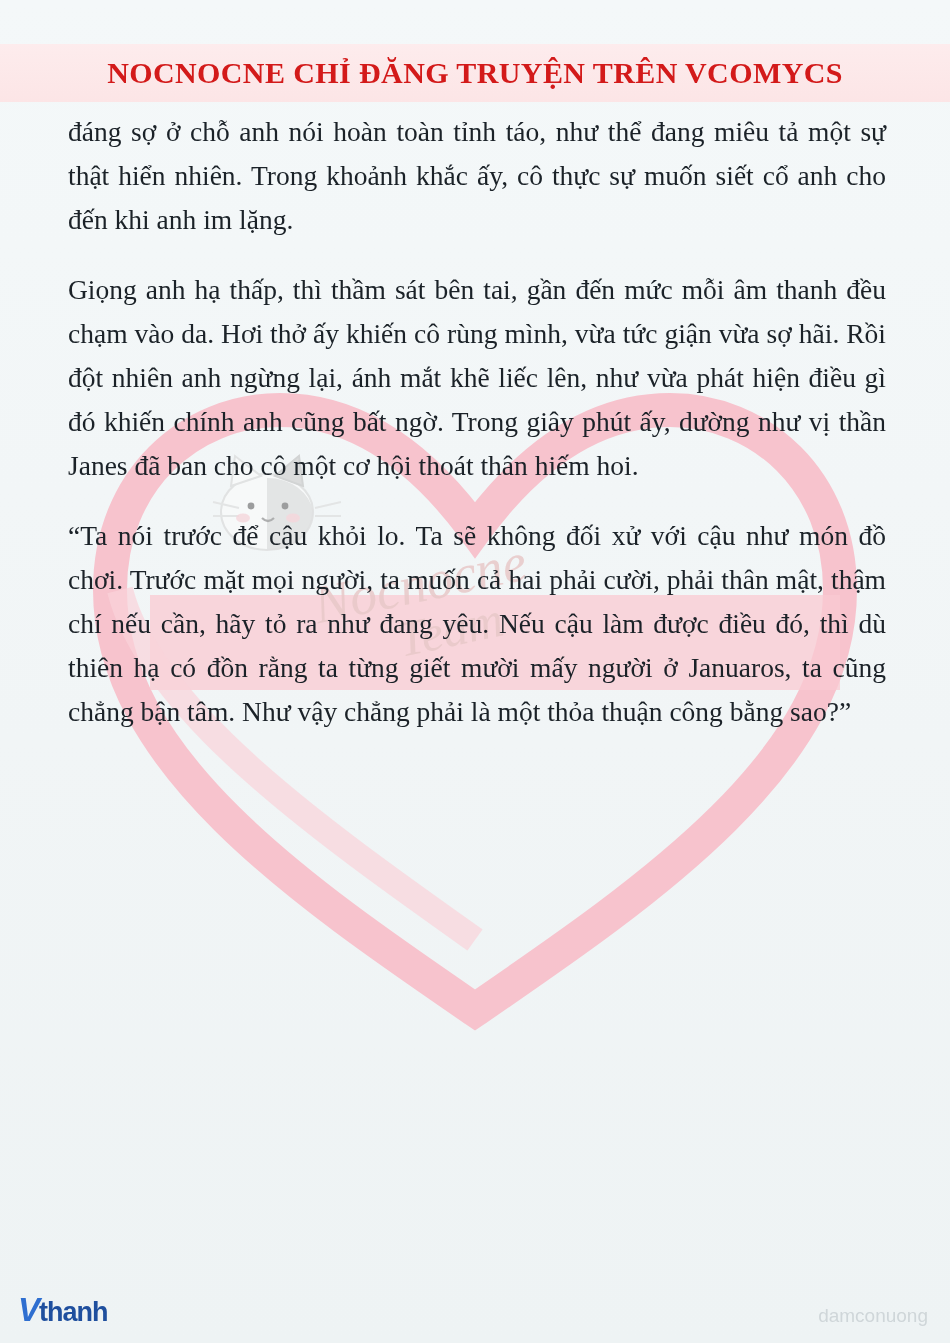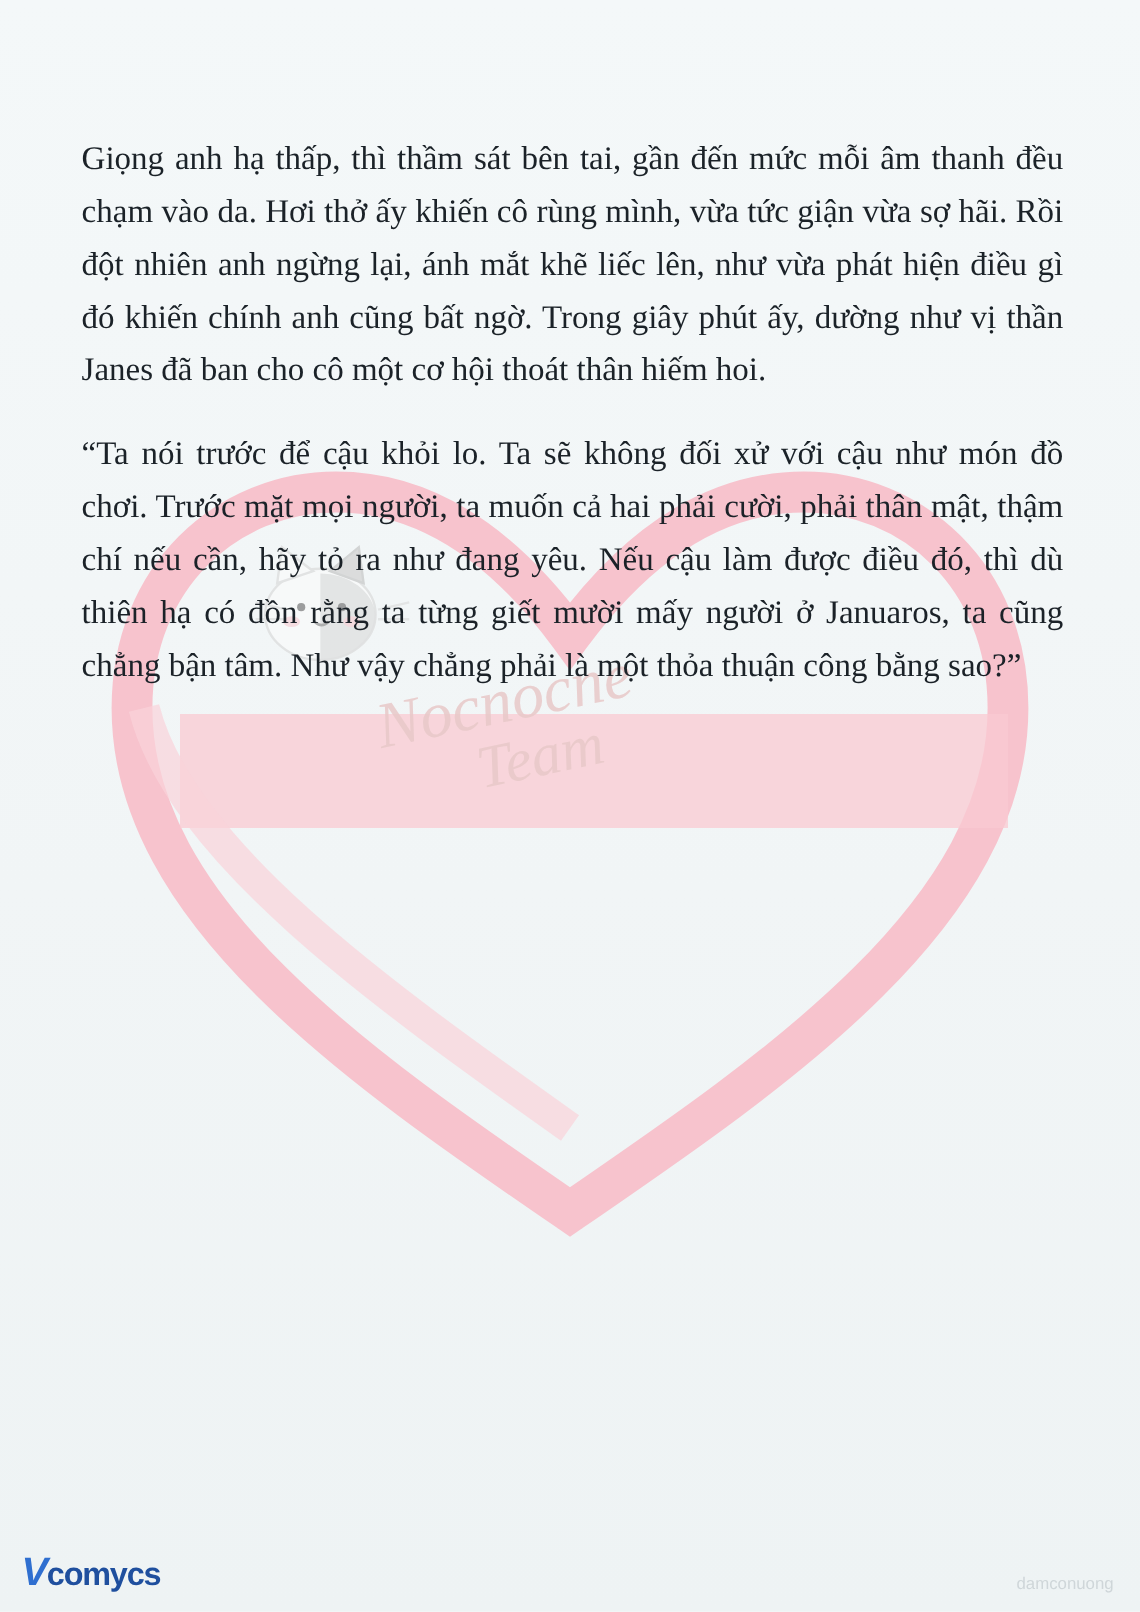--- a/index.html
+++ b/index.html
@@ -122,21 +122,21 @@
     font-size: 33px;
     font-style: italic;
   }
   .footer-logo .rest { color: #1f4f9e; }
 
   .footer-credit {
     position: absolute;
     right: 22px;
     bottom: 16px;
     font-family: "Liberation Sans", sans-serif;
-    font-size: 14px;
+    font-size: 19px;
     color: #cfd6d9;
   }
 </style>
 </head>
 <body>
 
 <div class="page">
 
   <div class="watermark">
     <svg viewBox="0 0 950 760" xmlns="http://www.w3.org/2000/svg">
@@ -159,25 +159,29 @@
       <ellipse cx="38" cy="78" rx="7" ry="4.5" fill="#f7c6cd" opacity=".8"></ellipse>
       <ellipse cx="88" cy="78" rx="7" ry="4.5" fill="#f7c6cd" opacity=".8"></ellipse>
     </svg>
   </div>
 
   <div class="wm-text">
     <span>Nocnocne</span>
     <span class="l2">Team</span>
   </div>
 
+  <div class="banner">
+    <div class="banner-title">NOCNOCNE CHỈ ĐĂNG TRUYỆN TRÊN VCOMYCS</div>
+  </div>
 
   <div class="content">
+    <p class="para">đáng sợ ở chỗ anh nói hoàn toàn tỉnh táo, như thể đang miêu tả một sự thật hiển nhiên. Trong khoảnh khắc ấy, cô thực sự muốn siết cổ anh cho đến khi anh im lặng.</p>
     <p class="para">Giọng anh hạ thấp, thì thầm sát bên tai, gần đến mức mỗi âm thanh đều chạm vào da. Hơi thở ấy khiến cô rùng mình, vừa tức giận vừa sợ hãi. Rồi đột nhiên anh ngừng lại, ánh mắt khẽ liếc lên, như vừa phát hiện điều gì đó khiến chính anh cũng bất ngờ. Trong giây phút ấy, dường như vị thần Janes đã ban cho cô một cơ hội thoát thân hiếm hoi.</p>
     <p class="para">“Ta nói trước để cậu khỏi lo. Ta sẽ không đối xử với cậu như món đồ chơi. Trước mặt mọi người, ta muốn cả hai phải cười, phải thân mật, thậm chí nếu cần, hãy tỏ ra như đang yêu. Nếu cậu làm được điều đó, thì dù thiên hạ có đồn rằng ta từng giết mười mấy người ở Januaros, ta cũng chẳng bận tâm. Như vậy chẳng phải là một thỏa thuận công bằng sao?”</p>
   </div>
 
   <div class="footer-logo">
     <span class="v">V</span>
-    <span class="rest">comycs</span>
+    <span class="rest">thanh</span>
   </div>
   <div class="footer-credit">damconuong</div>
 
 </div>
 
 </body></html>

